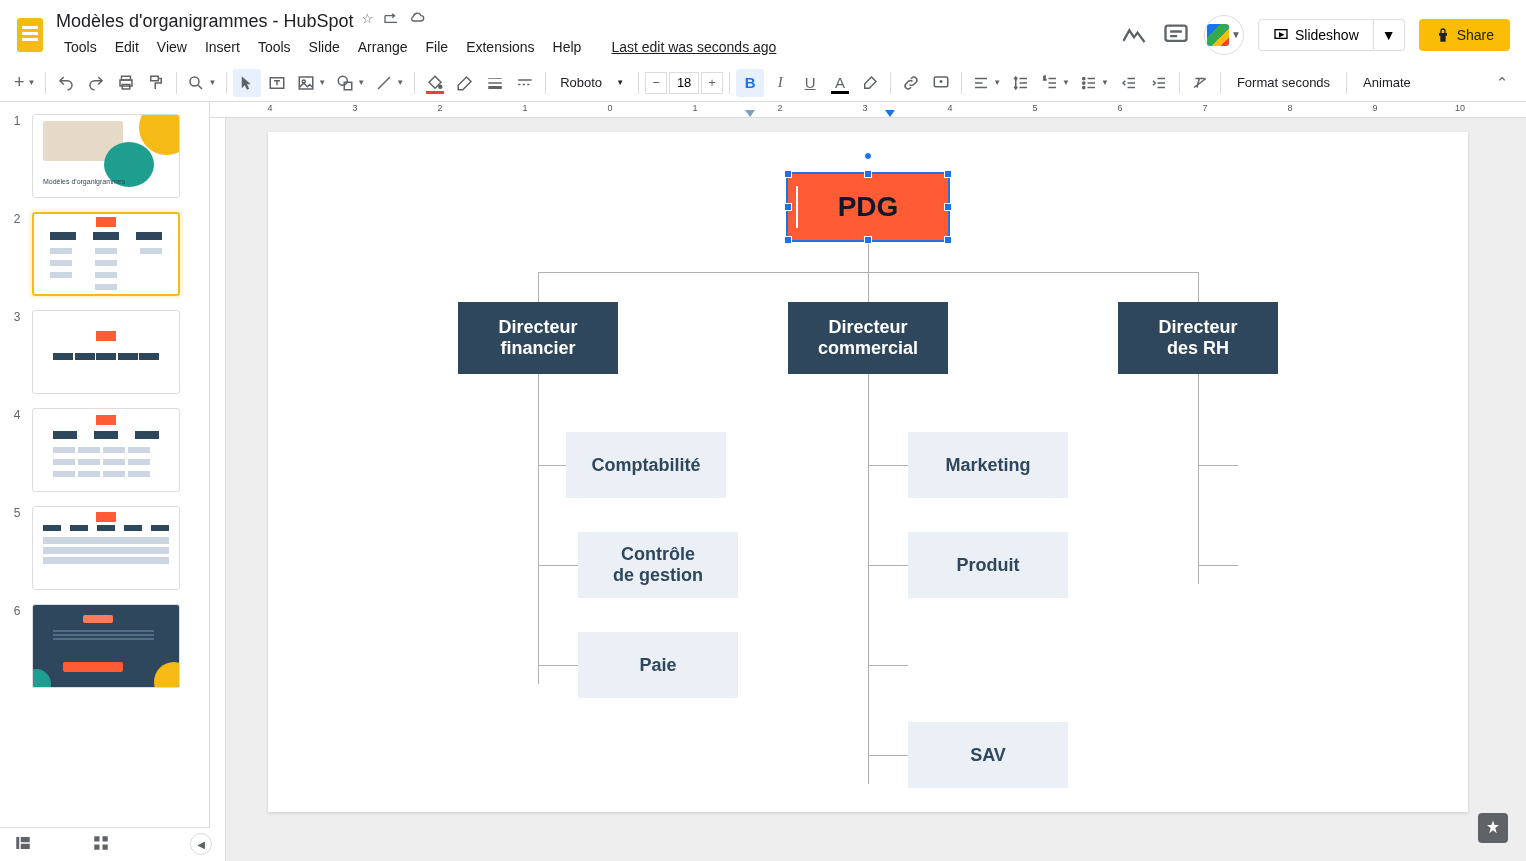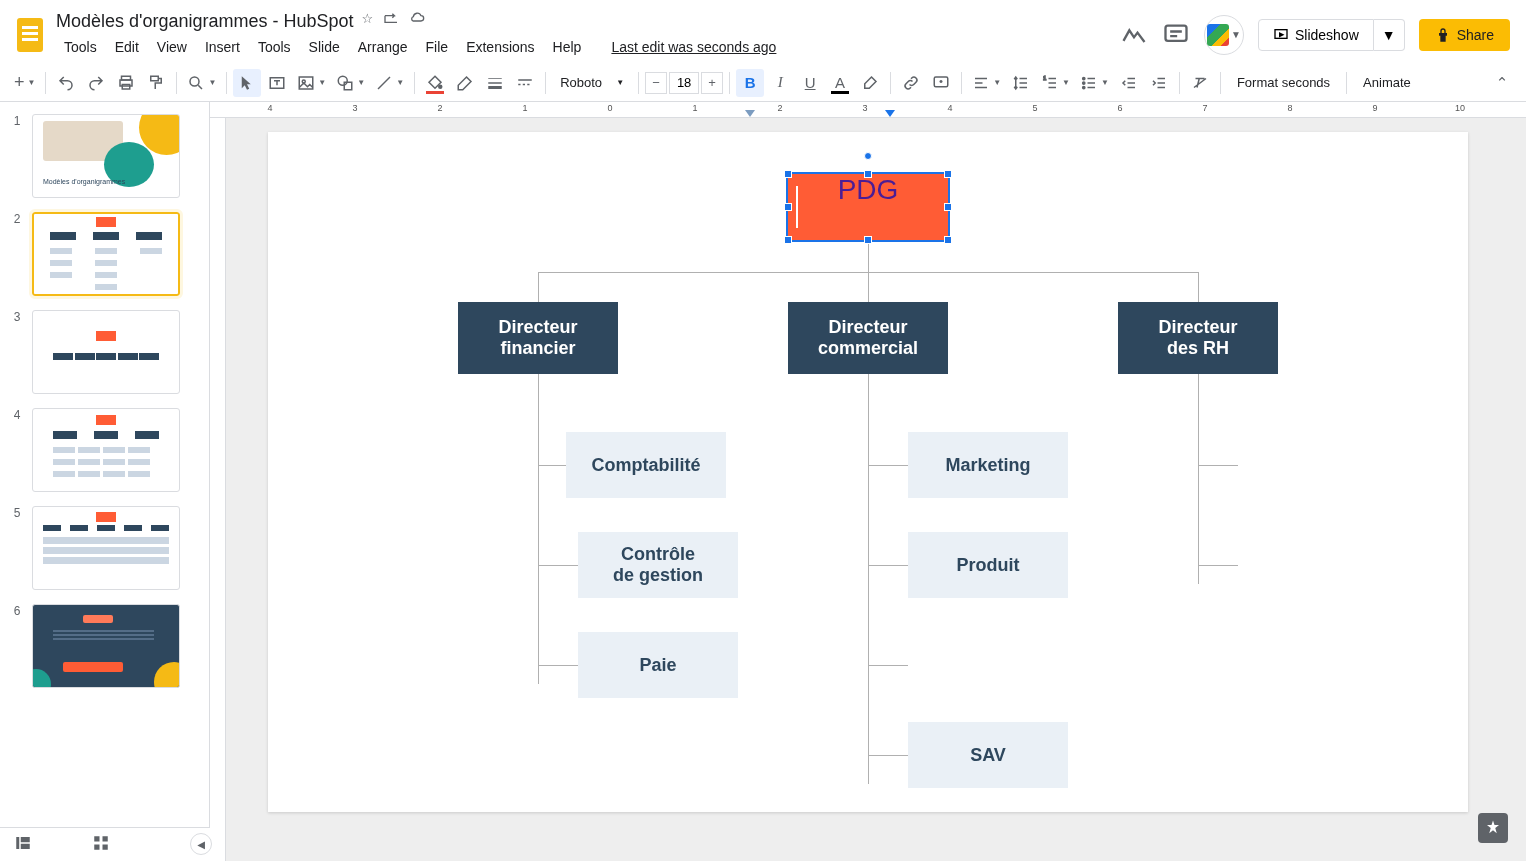--- a/index.html
+++ b/index.html
@@ -74,21 +74,21 @@
 .thumb6 .btn { position: absolute; left: 30px; bottom: 15px; width: 60px; height: 10px; background: #ff5c35; border-radius: 2px; }
 
 
 .canvas-area { flex: 1; background: #eee; position: relative; display: flex; justify-content: center; overflow: auto; }
 .ruler-h { position: absolute; top: 0; left: 0; right: 0; height: 16px; background: #fff; border-bottom: 1px solid #dadce0; font-size: 8px; color: #888; display: flex; align-items: flex-end; }
 .ruler-v { position: absolute; top: 16px; left: 0; bottom: 0; width: 16px; background: #fff; border-right: 1px solid #dadce0; }
 .slide-container { margin-top: 30px; width: 1200px; }
 .slide { background: #fff; box-shadow: 0 1px 3px rgba(0,0,0,0.15); width: 1200px; height: 680px; position: relative; }
 
 
-.box-root { position: absolute; top: 42px; left: 50%; transform: translateX(-50%); width: 160px; height: 66px; background: #ff5c35; color: #4c1d95; font-weight: 400; font-size: 28px; display: flex; align-items: flex-start; justify-content: center; }
+.box-root { position: absolute; top: 42px; left: 50%; transform: translateX(-50%); width: 160px; height: 66px; background: #ff5c35; color: #0f172a; font-weight: 700; font-size: 28px; display: flex; align-items: center; justify-content: center; }
 .sel-border { position: absolute; border: 2px solid #1a73e8; pointer-events: none; }
 .handle { position: absolute; width: 8px; height: 8px; background: #1a73e8; border: 1px solid #fff; }
 .handle.rot { top: -22px; left: 50%; transform: translateX(-50%); border-radius: 50%; }
 .handle.rot-line { position: absolute; top: -15px; left: 50%; width: 1px; height: 15px; background: #1a73e8; }
 
 .box-dir { position: absolute; width: 160px; height: 72px; background: #2e475d; color: #fff; font-weight: 700; font-size: 18px; display: flex; align-items: center; justify-content: center; text-align: center; }
 .box-sub { position: absolute; width: 160px; height: 66px; background: #eaf0f6; color: #2e475d; font-weight: 700; font-size: 18px; display: flex; align-items: center; justify-content: center; text-align: center; }
 
 .connector { position: absolute; background: #b0b0b0; }
 

